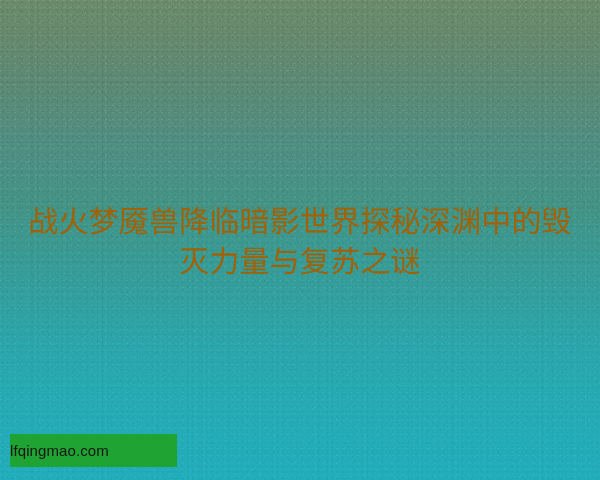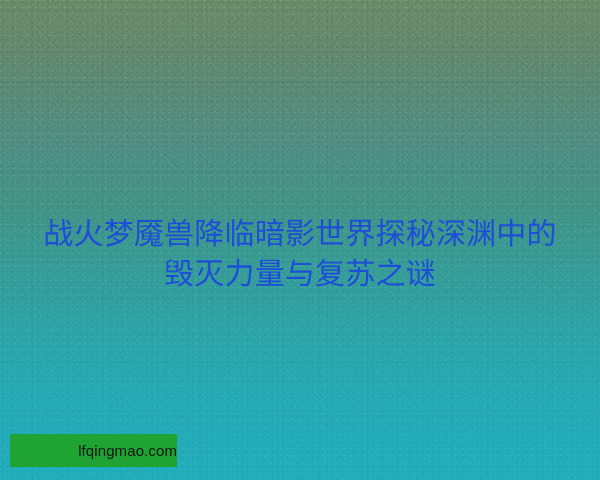--- a/index.html
+++ b/index.html
@@ -64,43 +64,43 @@
     background-size: 7px 7px, 9px 9px, 11px 11px, 8px 8px, 13px 13px,
                      6px 6px, 10px 10px, 12px 12px, 14px 14px, 5px 5px;
   }
 
   
   .banner-title {
     position: absolute;
     left: 26px;
     right: 26px;
     top: 202px;
-    margin: 12px;
+    margin: 0;
     text-align: center;
-    color: #1d4ed8;
+    color: #a16207;
     font-family: "Liberation Sans", "DejaVu Sans", sans-serif;
     font-size: 30px;
     font-weight: 400;
     line-height: 40px;
     letter-spacing: 0.2px;
     white-space: normal;
     word-break: break-all;
   }
 
   
   .watermark-badge {
     position: absolute;
     left: 10px;
     top: 434px;
     width: 167px;
     height: 33px;
     background: #1fa332;
     display: flex;
     align-items: center;
-    justify-content: flex-end;
+    justify-content: flex-start;
     box-sizing: border-box;
   }
 
   .watermark-text {
     color: #151515;
     font-family: "Liberation Sans", "DejaVu Sans", sans-serif;
     font-size: 15px;
     font-weight: 400;
     line-height: 1;
     letter-spacing: 0.1px;

